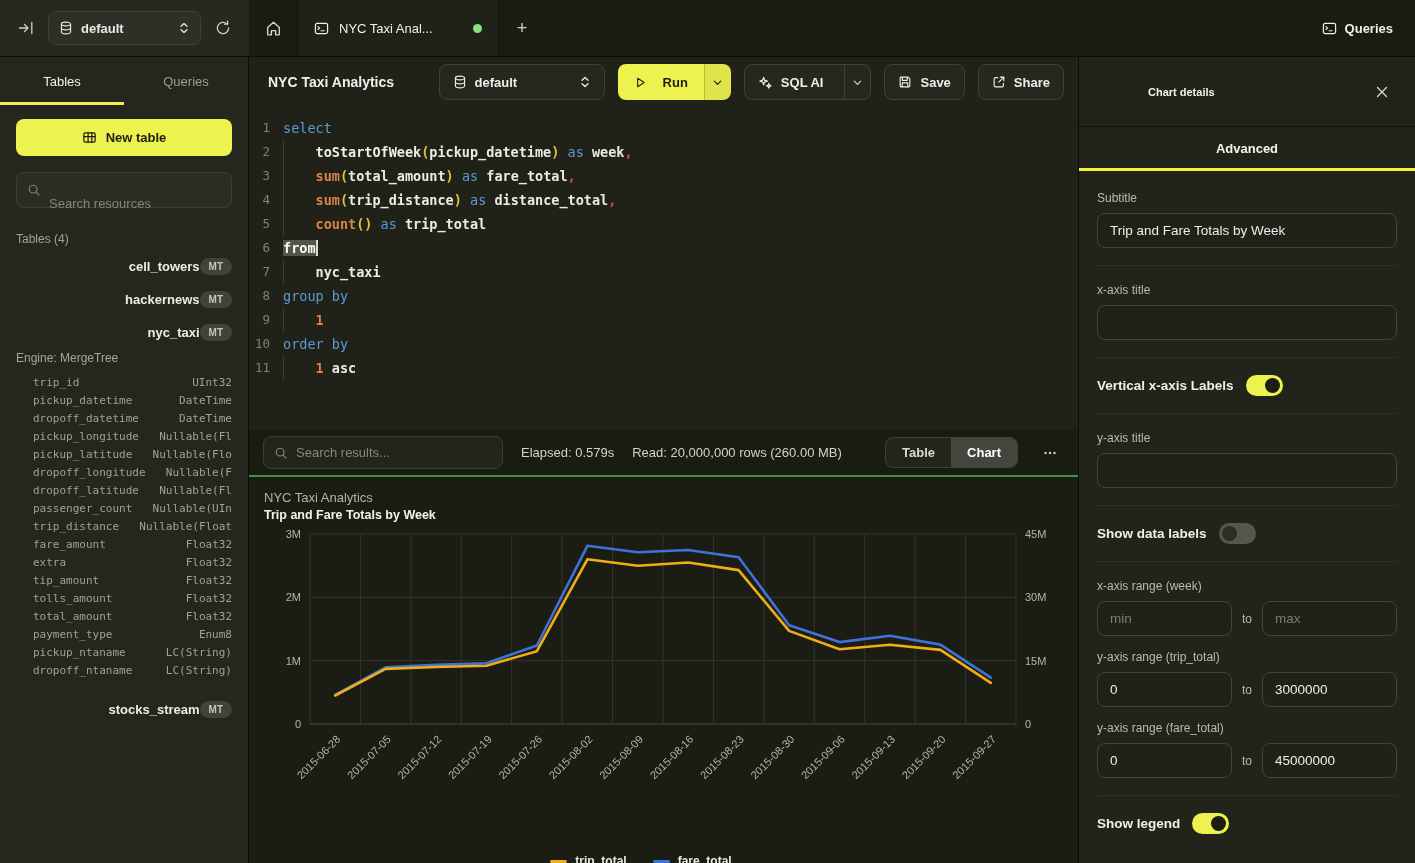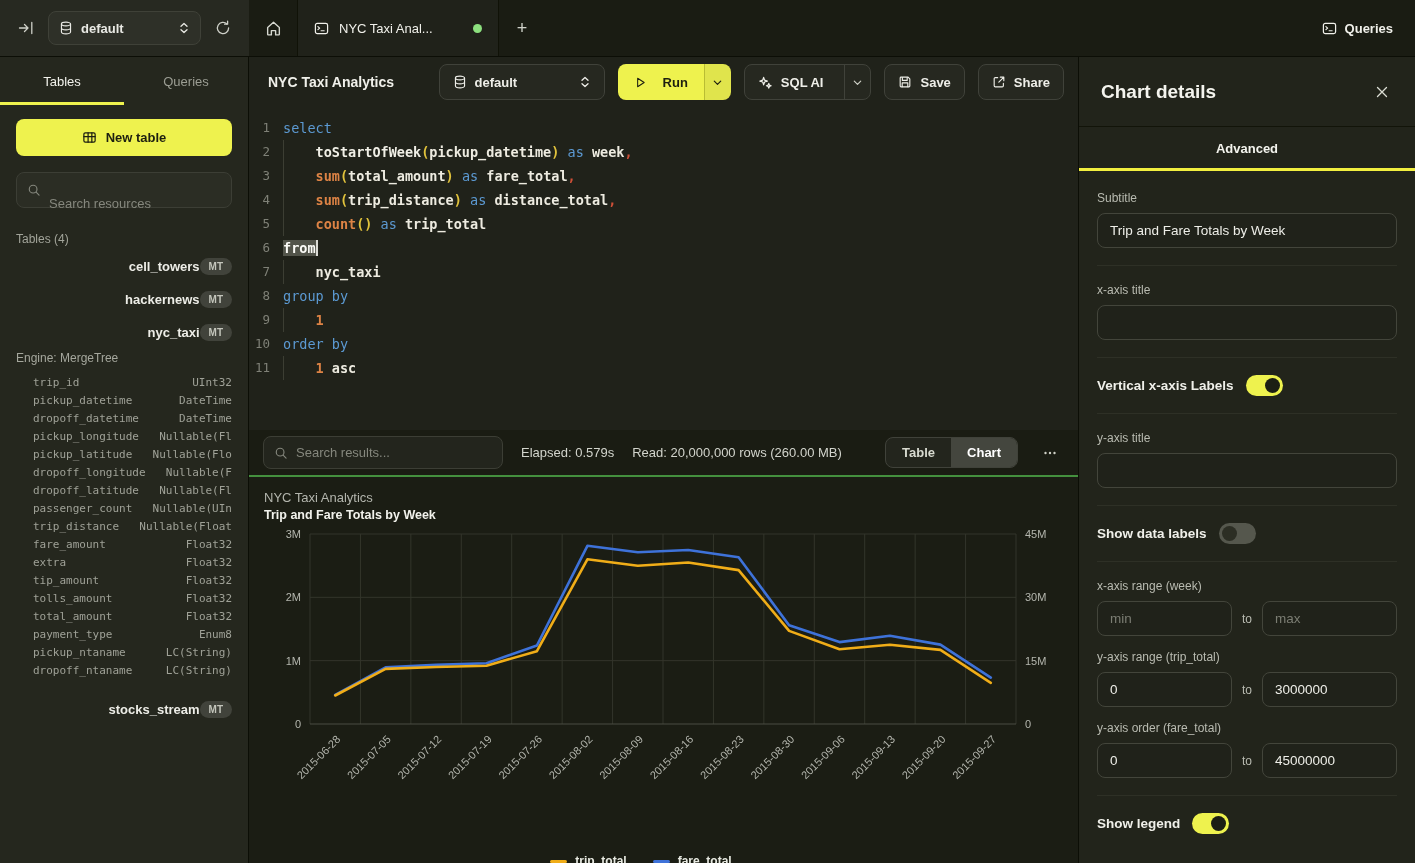--- a/index.html
+++ b/index.html
@@ -97,21 +97,21 @@
   .chart-title { color:#b3b5ad; font-size:13px; }
   .chart-subtitle { color:#f2f2ec; font-size:12.5px; font-weight:700; margin-top:3px; }
   .chart-wrap { position:relative; }
   .legend { position:absolute; left:0; right:60px; top:332px; display:flex; justify-content:center; gap:26px; }
   .legend-item { display:flex; align-items:center; gap:8px; color:#e8eae2; font-size:12px; font-weight:600; }
   .legend-swatch { width:17px; height:3px; border-radius:2px; }
 
   
   .panel { background:#22241b; border-left:1px solid #0c0e06; display:flex; flex-direction:column; overflow:hidden; }
   .panel-head { height:70px; display:flex; align-items:center; justify-content:space-between; padding:0 22px; border-bottom:1px solid #121409; }
-  .panel-title { font-size:19px; font-weight:700; color:#f4f4ee; }
+  .panel-title { font-size:11px; font-weight:700; color:#f4f4ee;margin-left:47px; }
   .panel-close { color:#dcded4; cursor:pointer; padding:4px; }
   .panel-tabs { display:flex; height:44px; border-bottom:1px solid #34362c; }
   .panel-tab { flex:1; display:flex; align-items:center; justify-content:center; color:#9b9d93; cursor:pointer; position:relative; }
   .panel-tab.active { color:#f4f4ee; font-weight:700; }
   .panel-tab.active::after { content:""; position:absolute; left:0; right:0; bottom:-1px; height:3px; background:#f2ef3f; }
   .panel-form { padding:20px 18px; overflow:hidden; }
   .f-label { color:#b9bbb1; font-size:12px; margin-bottom:8px; }
   .f-input { width:100%; height:35px; background:#20221a; border:1px solid #43453b; border-radius:8px;
     color:#eeeee8; font-size:13.5px; padding:0 12px; outline:none; font-family:"Liberation Sans", sans-serif; }
   .f-input::placeholder { color:#7b7d73; }
@@ -525,21 +525,21 @@
           <input class="f-input" placeholder="max" style="">
         </div>
 
         <div class="f-label mt16">y-axis range (trip_total)</div>
         <div class="range-row">
           <input class="f-input" value="0" style="">
           <span class="range-to">to</span>
           <input class="f-input" value="3000000" style="">
         </div>
 
-        <div class="f-label mt16">y-axis order (fare_total)</div>
+        <div class="f-label mt16">y-axis range (fare_total)</div>
         <div class="range-row">
           <input class="f-input" value="0" style="">
           <span class="range-to">to</span>
           <input class="f-input" value="45000000" style="">
         </div>
         <div class="divider"></div>
 
         <div class="toggle-row">
           <span>Show legend</span>
           <span class="toggle on"></span>

